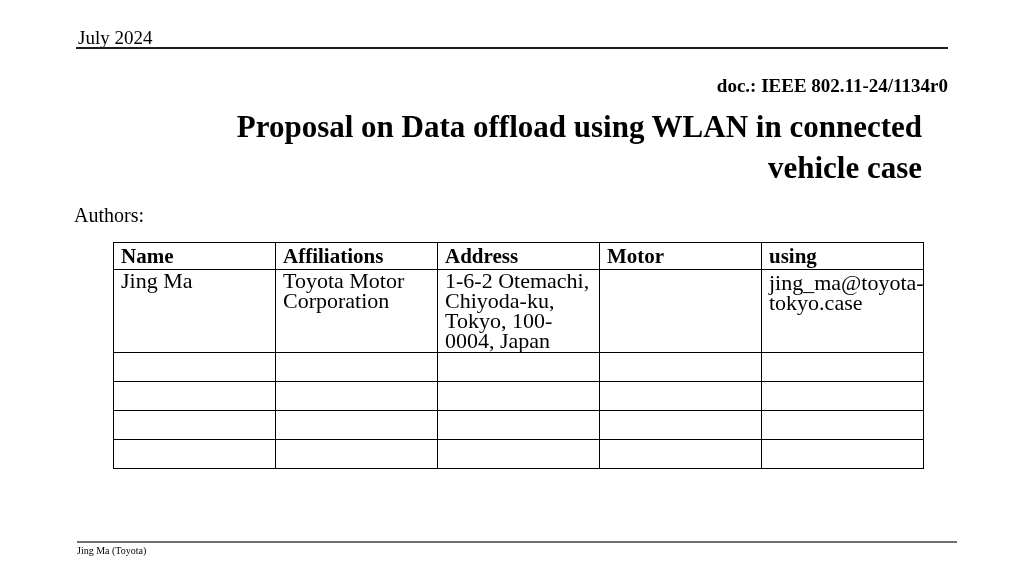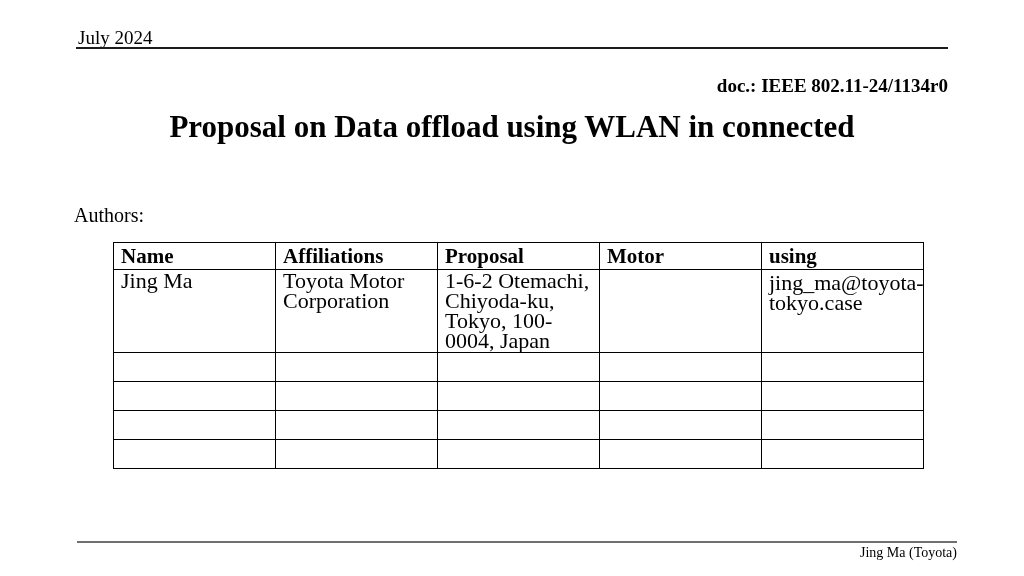--- a/index.html
+++ b/index.html
@@ -28,21 +28,21 @@
     position: absolute; left: 76px; top: 47px;
     width: 872px; height: 2px; background: #1c1c1c;
   }
 
   
   .title {
     position: absolute; left: 102px; top: 106px; width: 820px;
     text-align: center;
     font-size: 31px; font-weight: bold; line-height: 41px;
   }
-  .title-line { display: block; }
+  .title-line { display: block; text-align: right; }
 
   
   .authors-label {
     position: absolute; left: 74px; top: 204px;
     font-size: 20px;
   }
 
   
   .authors-table {
     position: absolute; left: 113px; top: 234px;
@@ -73,51 +73,52 @@
     font-size: 13px; line-height: 15px; padding-top: 3px;
   }
 
   
   .footer-rule {
     position: absolute; left: 77px; top: 541px;
     width: 880px; height: 2px; background: #6f6f6f;
   }
   .footer-author {
     position: absolute; left: 77px; top: 545px; width: 880px;
-    text-align: right; font-size: 14px;
+    text-align: left; font-size: 10px;
   }
 </style>
 </head>
 <body>
 
 <div class="slide">
 
   <div class="header-date">July 2024</div>
   <div class="header-doc">doc.: IEEE 802.11-24/1134r0</div>
   <div class="header-rule"></div>
 
   <div class="title">
     <span class="title-line">Proposal on Data offload using WLAN in connected</span>
+    <span class="title-line">vehicle case</span>
   </div>
 
   <div class="authors-label">Authors:</div>
 
   <table class="authors-table">
     <colgroup>
       <col style="width:162px">
         <col style="width:162px">
         <col style="width:162px">
         <col style="width:162px">
         <col style="width:162px">
     </colgroup>
     <thead>
       <tr class="header-row">
         <th>Name</th>
         <th>Affiliations</th>
-        <th>Proposal</th>
+        <th>Address</th>
         <th>Motor</th>
         <th>using</th>
       </tr>
     </thead>
     <tbody>
       <tr class="data-row">
         <td>Jing Ma</td>
         <td>Toyota Motor Corporation</td>
         <td>1-6-2 Otemachi, Chiyoda-ku, Tokyo, 100-0004, Japan</td>
         <td></td>

